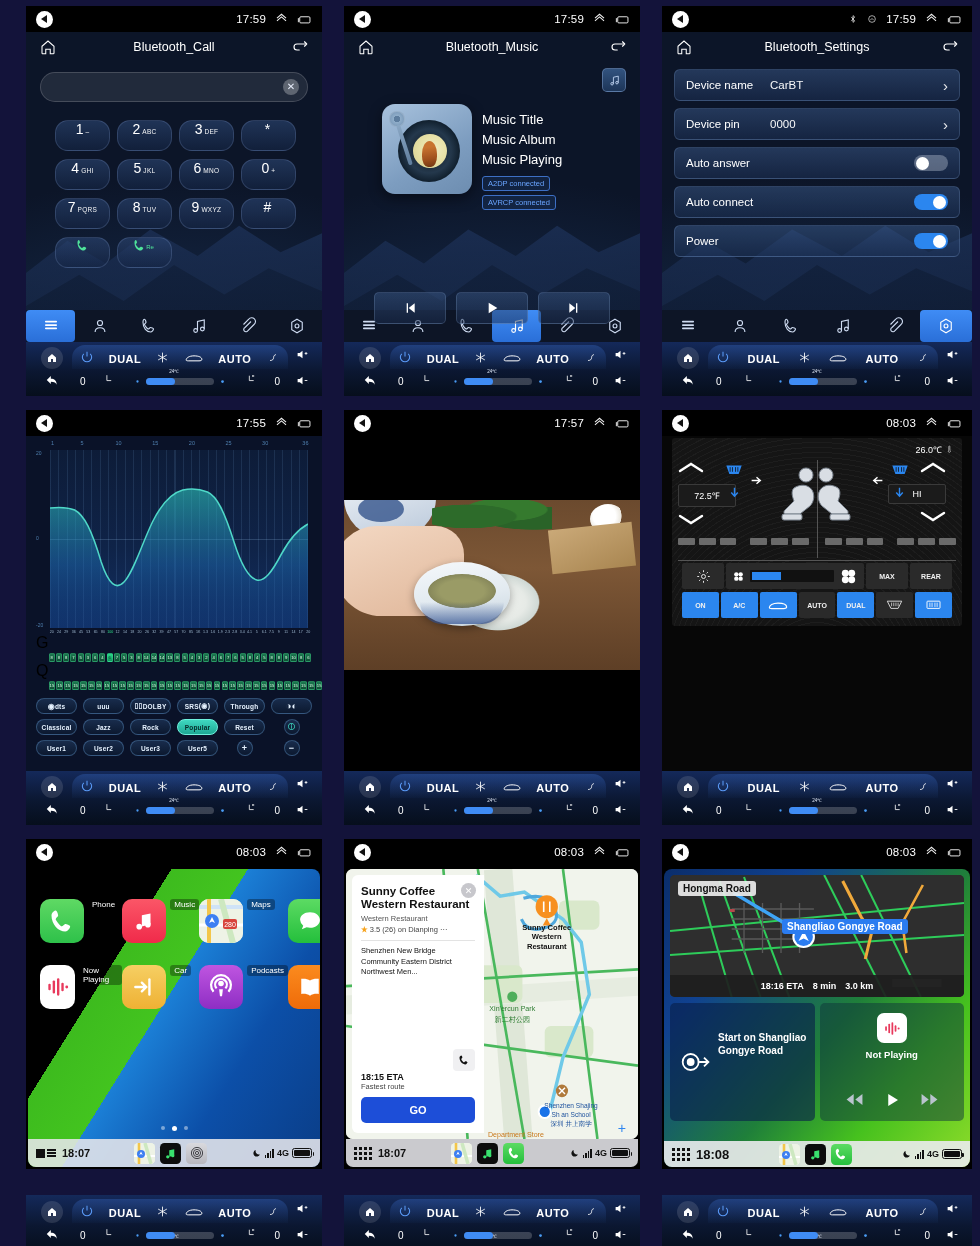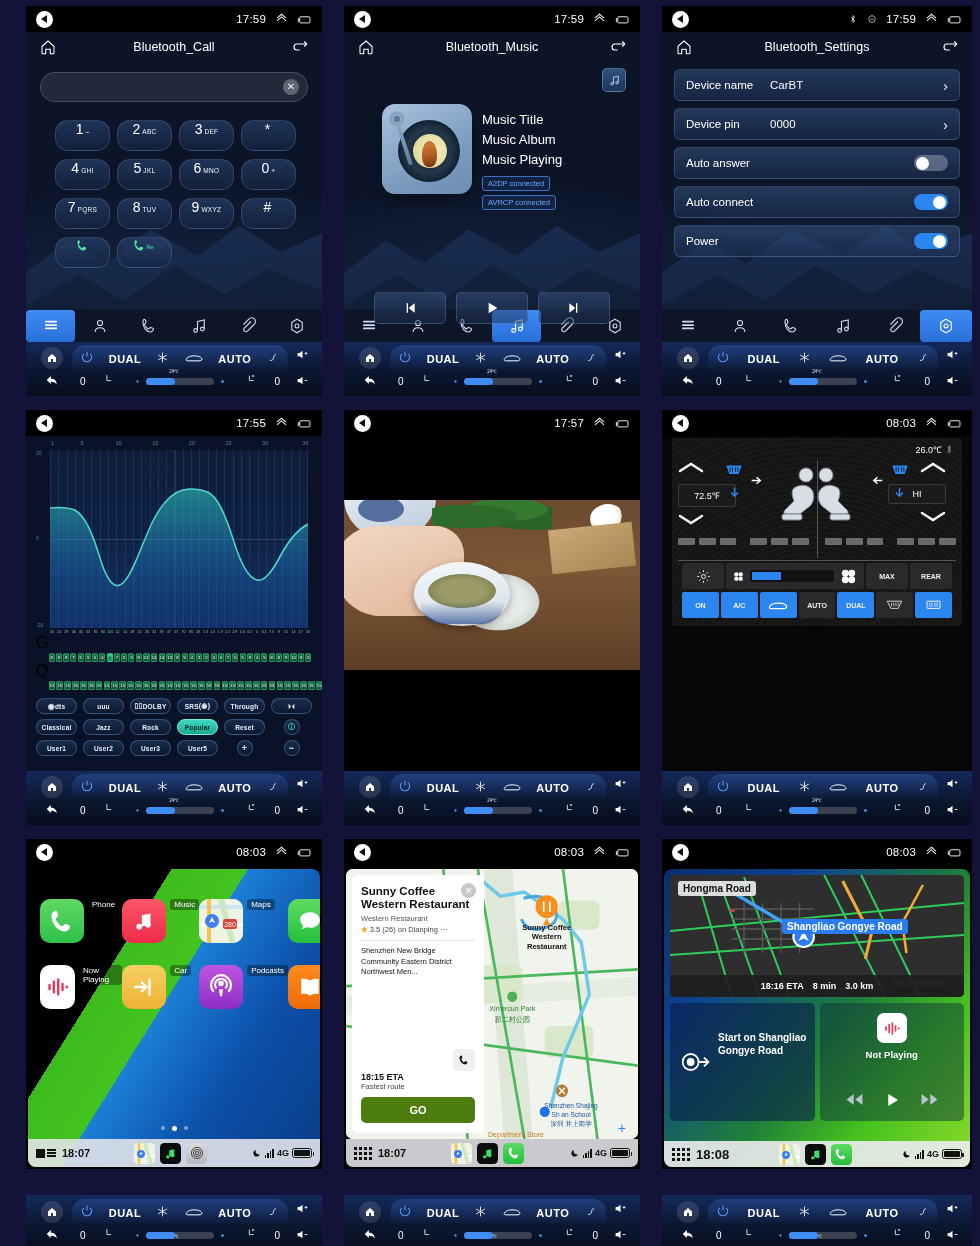--- a/index.html
+++ b/index.html
@@ -377,21 +377,21 @@
     background:#fff; border-radius: 6px 0 0 6px; padding: 10px 9px;
     display:flex; flex-direction:column;
   }
   .mapcard h3 { font-size: 11.5px; color:#111; line-height: 1.15; font-weight:700; }
   .mapcard .sub { font-size: 7.5px; color:#555; margin-top:3px;}
   .mapcard .rate { font-size: 7.5px; color:#444; margin-top: 2px; }
   .mapcard .rate b { color:#f7a21b; }
   .mapcard .addr { font-size: 7.5px; color:#111; margin-top: 6px; line-height: 1.4; border-top:1px solid #e3e3e3; padding-top:5px;}
   .mapcard .eta { font-size: 9px; font-weight: 700; color:#111; }
   .mapcard .route { font-size: 7.5px; color:#444; }
-  .gobtn { margin-top: 6px; background:#4d7c0f; color:#fff; font-size:11px; font-weight:700;
+  .gobtn { margin-top: 6px; background:#1d4ed8; color:#fff; font-size:11px; font-weight:700;
            text-align:center; padding: 7px 0; border-radius: 5px; }
   .closeX { position:absolute; right: 8px; top: 8px; width:15px;height:15px;border-radius:50%;
             background:#c7c7cc; color:#fff; font-size:9px; display:flex;align-items:center;justify-content:center;}
   .phonebtn { position:absolute; right: 9px; bottom: 62px; width:22px;height:22px;border-radius:4px;background:#f0f0f2;
               display:flex;align-items:center;justify-content:center;}
 
   
   .navwrap { position:absolute; inset:26px 0 0 0; background:#000; }
   .navscreen { position:absolute; left:2px; right:2px; top:4px; bottom:2px; border-radius:8px; overflow:hidden;
     background: linear-gradient(130deg,#0a2d6b 0%, #10418f 25%, #1f7f3a 55%, #46c11e 75%, #8fdc2a 100%); }

